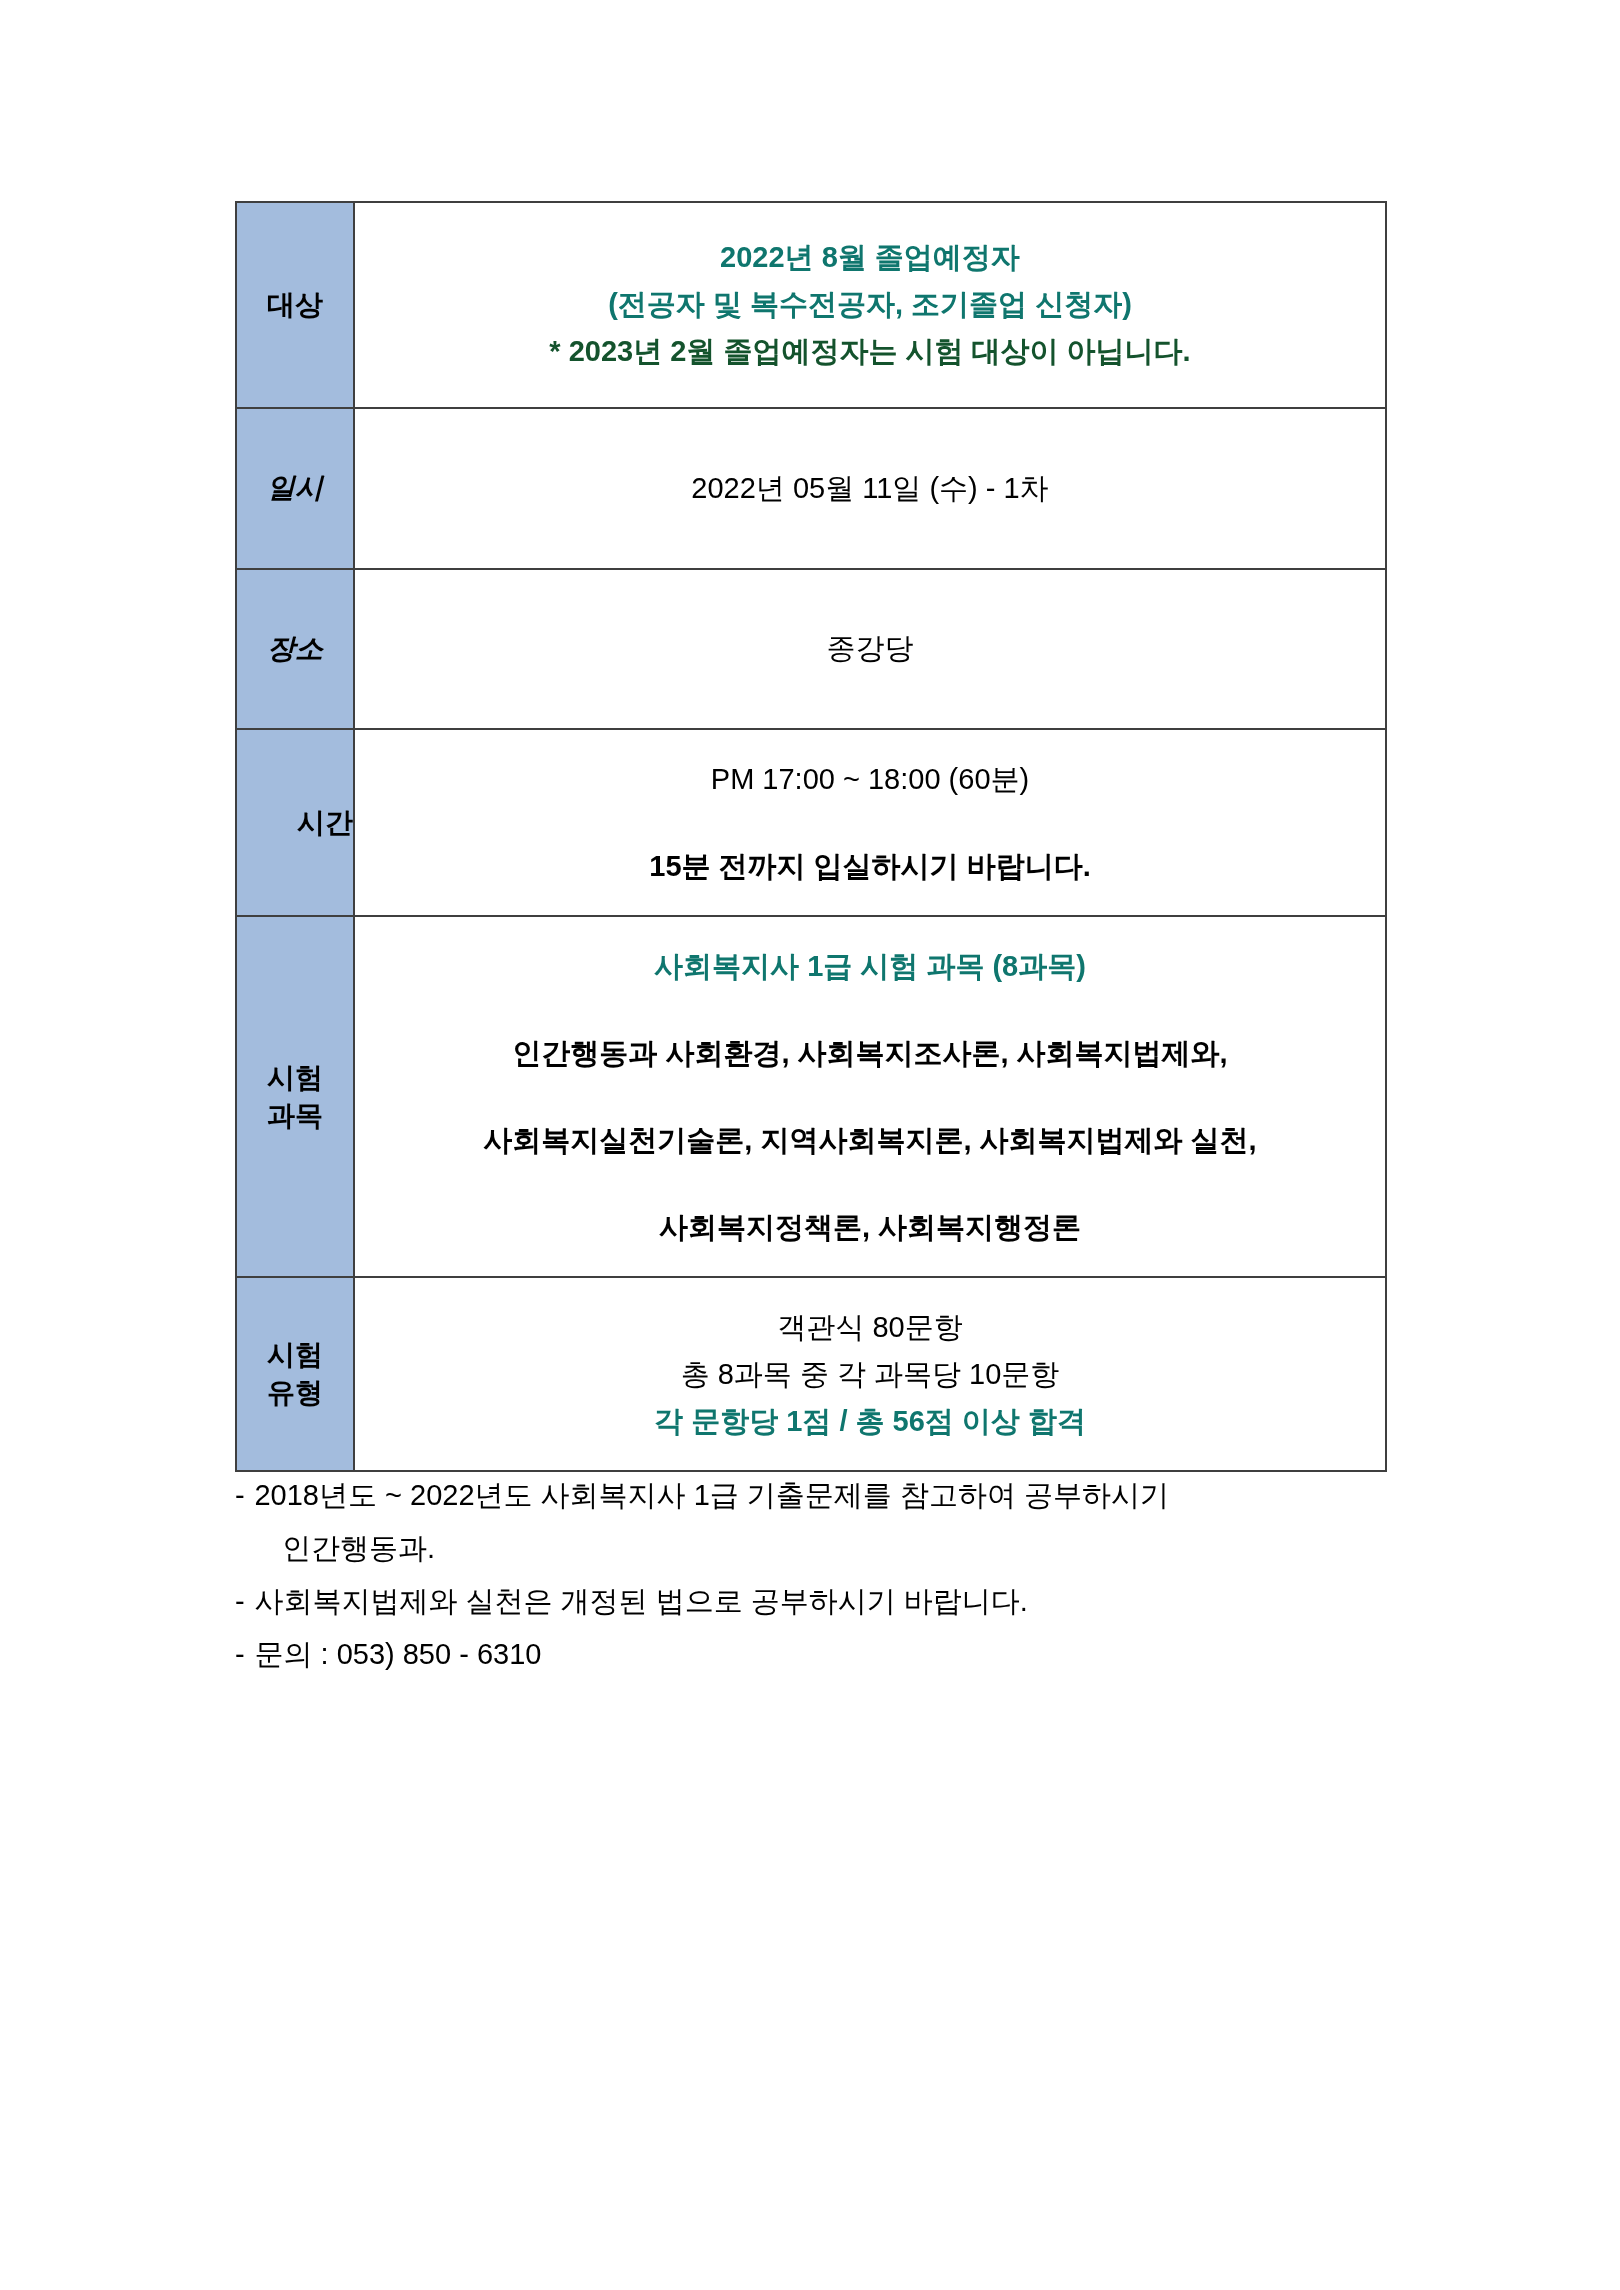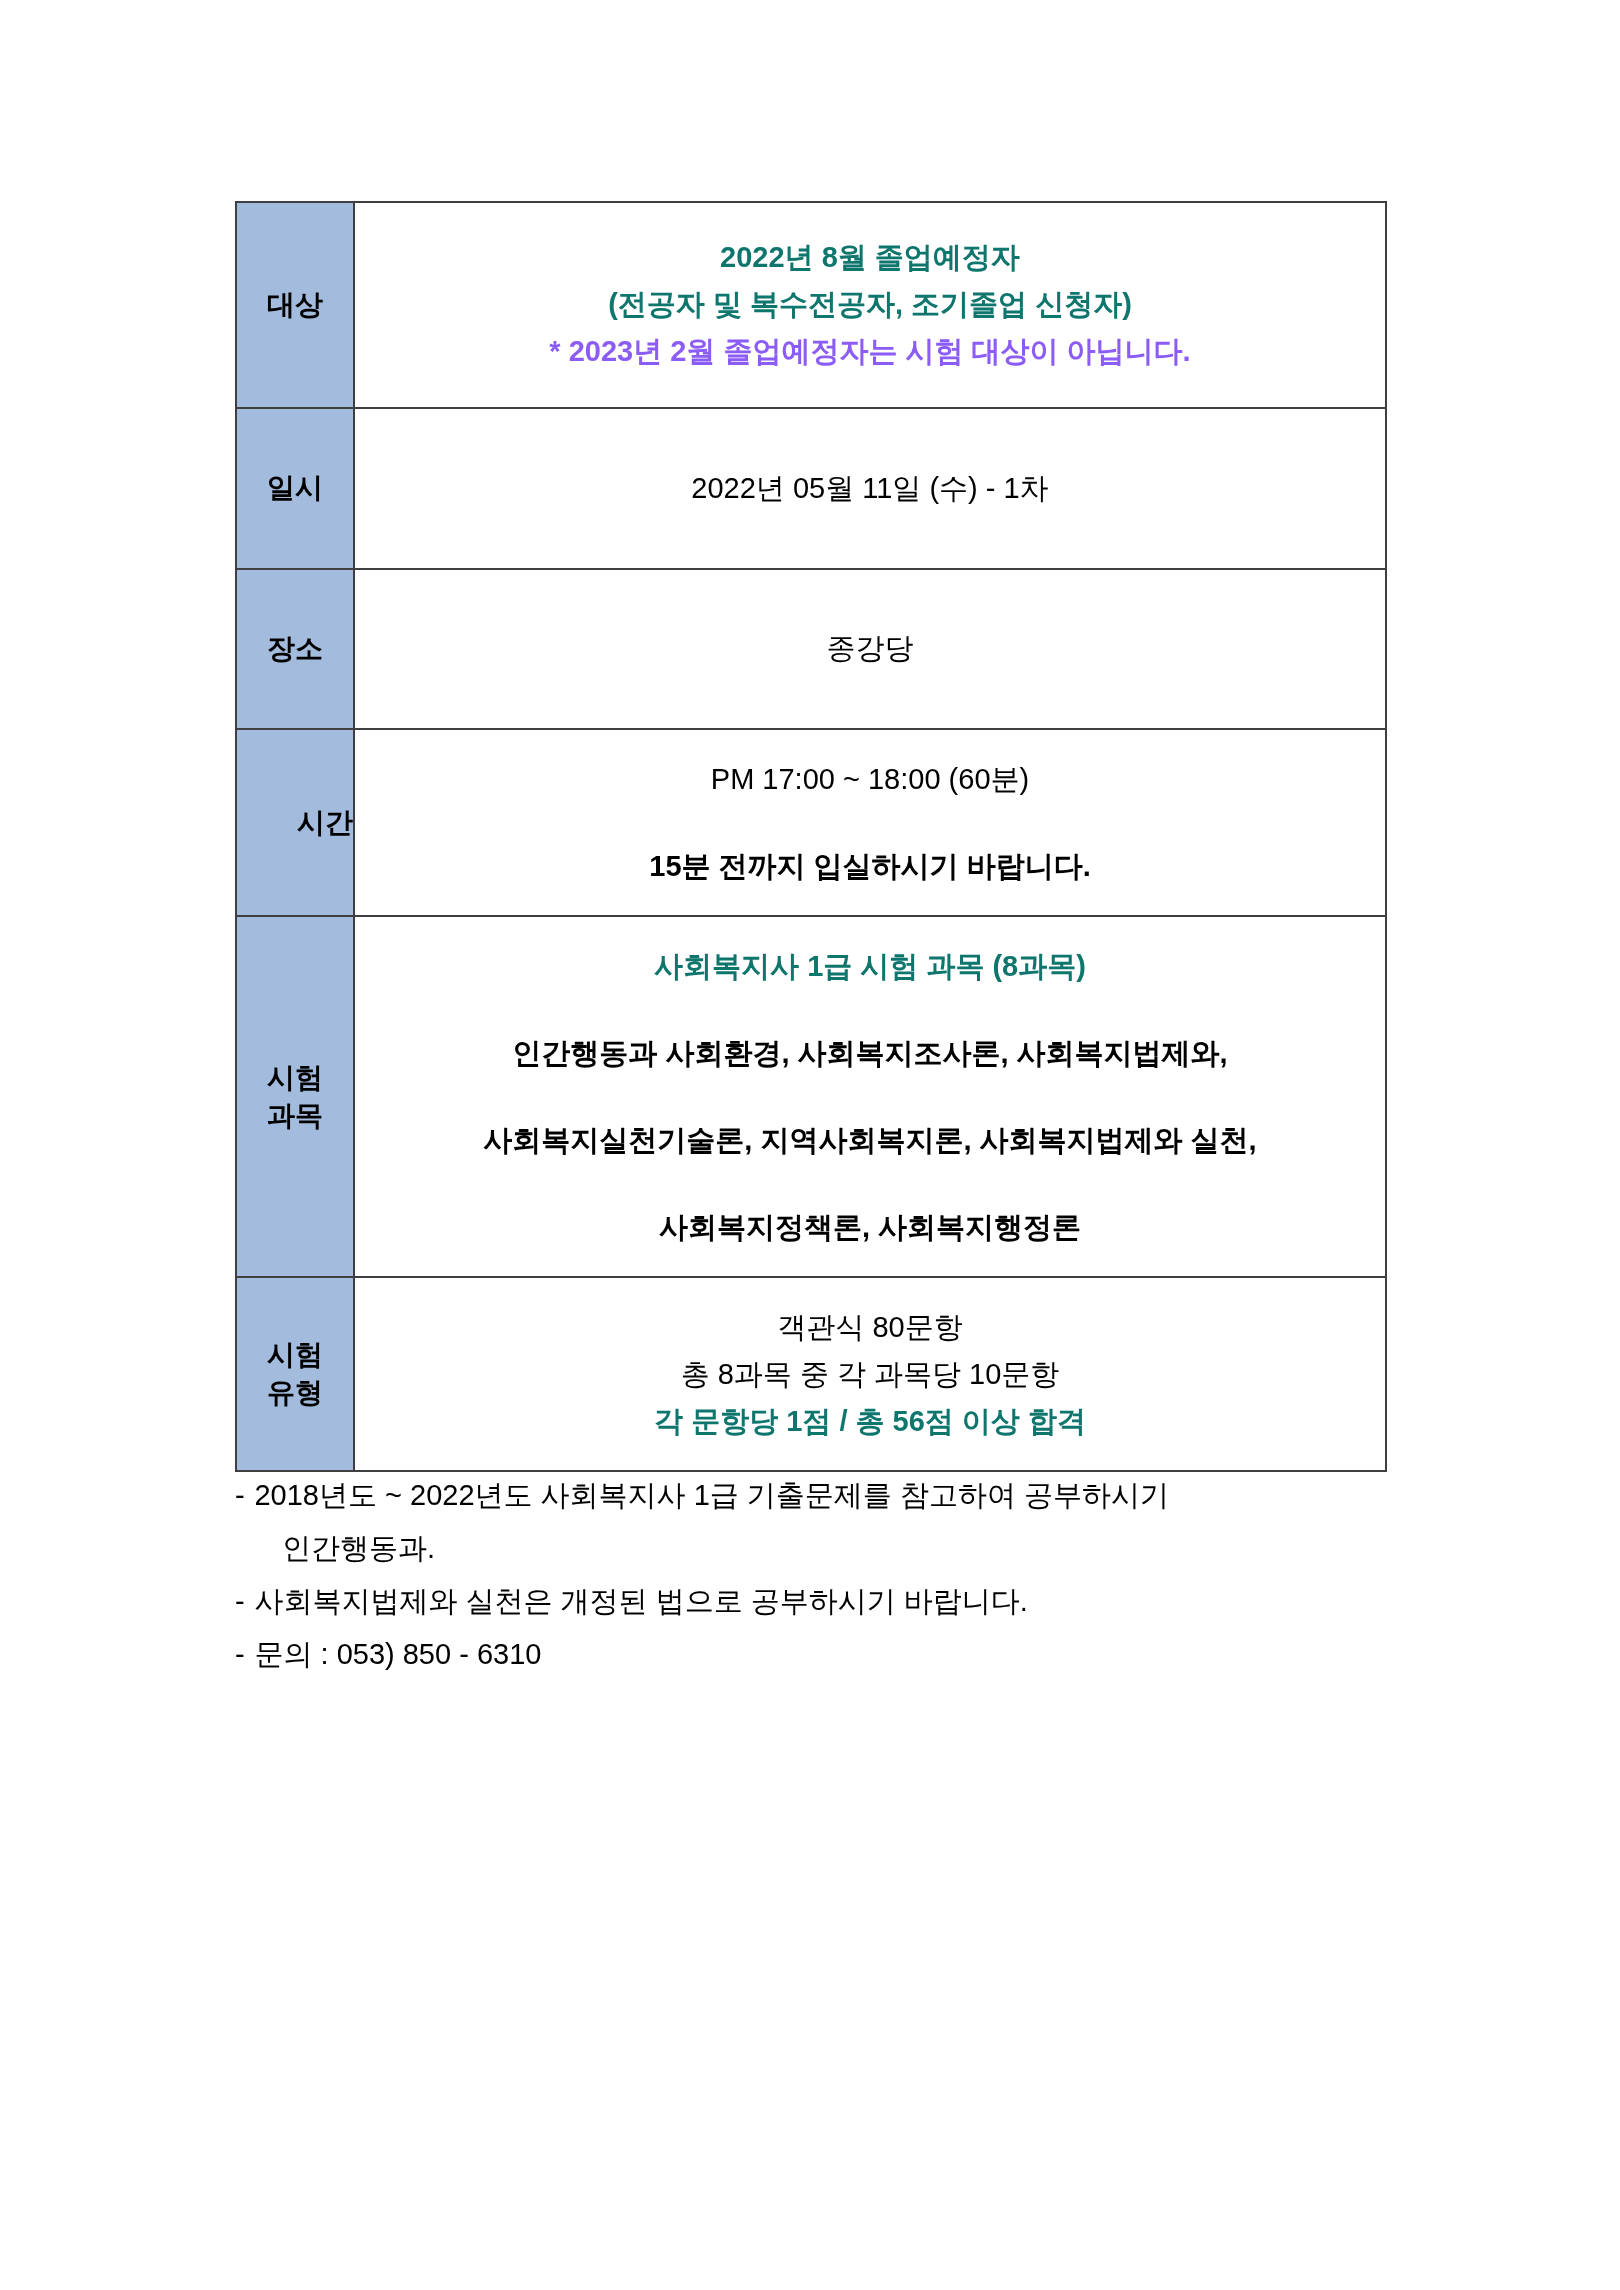--- a/index.html
+++ b/index.html
@@ -47,24 +47,24 @@
     padding: 5.9px 0;
   }
   .body-cell {
     text-align: center;
     font-size: 29px;
     line-height: 1.62;
     padding: 25.5px 17.6px;
   }
   .row-target .body-cell { padding: 29px 17.6px; }
   .blue  { color: #0f766e; font-weight: bold; }
-  .red   { color: #8b5cf6; font-weight: bold; }
+  .red   { color: #14532d; font-weight: bold; }
   .bold  { font-weight: bold; margin-top: 40px; }
   .h-120 { height: 192px; margin-top: 6px; }
-  .h-100 { height: 147px; }
+  .h-100 { height: 147px; font-style: italic; }
   .h-140 { height: 167px; text-align: right; }
   .notes {
     width: 1157px;
     font-size: 29px;
     line-height: 1.62;
   }
   .note-line {
     display: block;
     padding-left: 29px;
     text-indent: -29px;

